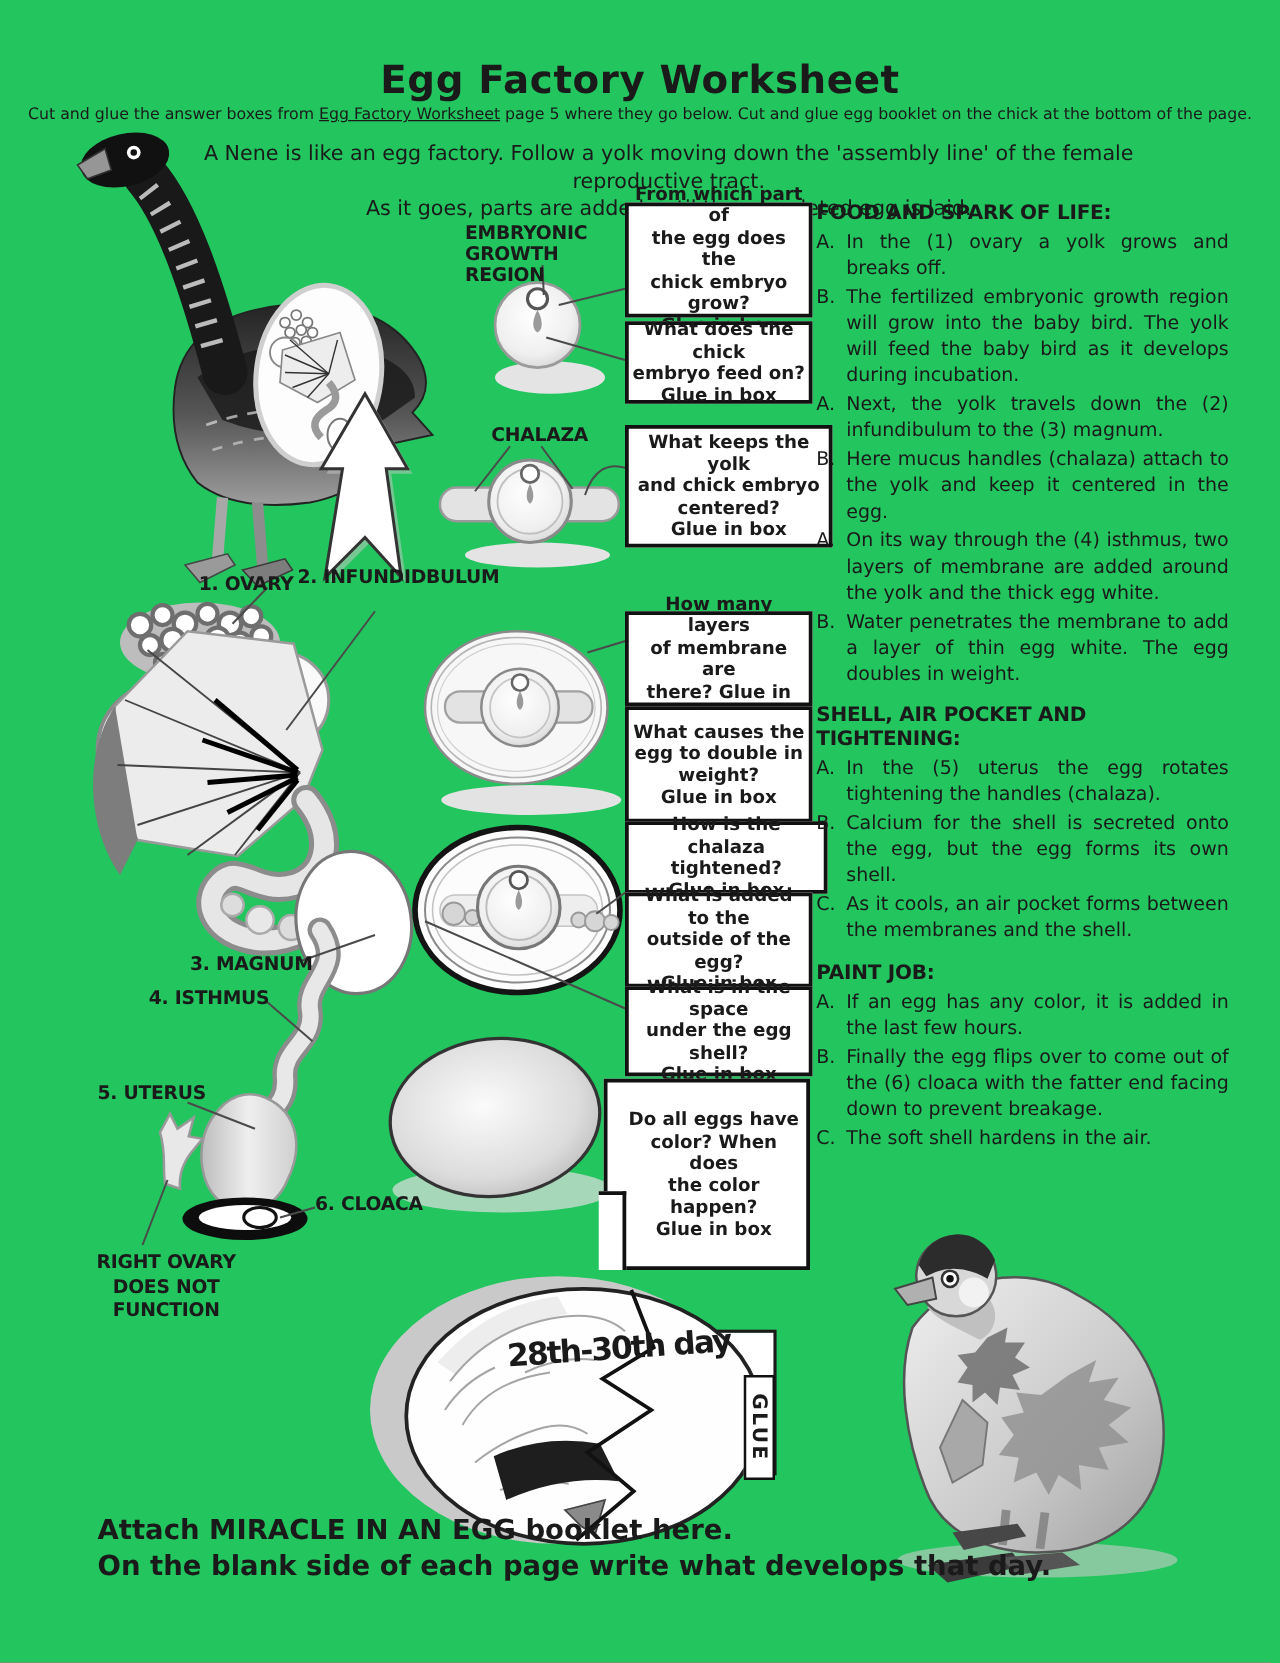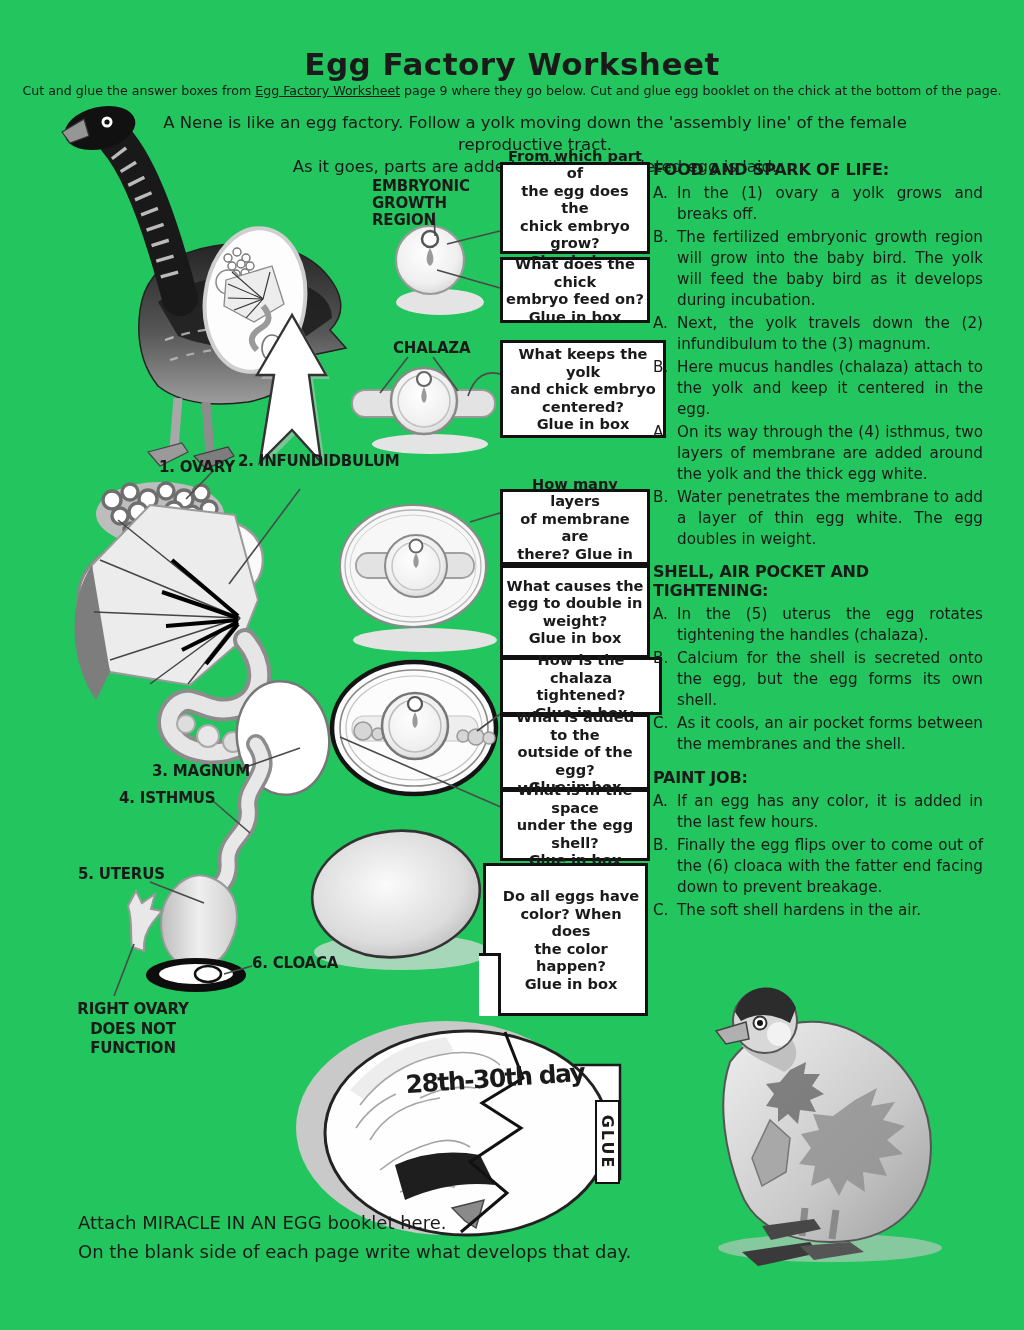--- a/index.html
+++ b/index.html
@@ -33,21 +33,21 @@
     box-sizing:border-box;background:#fff;border-top:3px solid #111;border-right:3px solid #111;
   }
   .right-col{left:653px;top:160px;width:330px;}
   .right-col h3{
     margin:13px 0 4px 0;text-align:left;font-size:16px;font-weight:800;letter-spacing:-.2px;
   }
   .right-col h3:first-child{margin-top:0;}
   .item{display:flex;font-size:15.2px;line-height:1.38;margin:2px 0;}
   .item .ltr{width:24px;flex:0 0 24px;font-weight:500;}
   .item .txt{flex:1;text-align:justify;font-weight:500;}
-  .footer-line{font-size:18px;font-weight:400;}
+  .footer-line{font-size:22px;font-weight:700;}
   .day-caption{
     left:400px;top:1064px;width:190px;text-align:center;
     font-size:25px;font-weight:600;letter-spacing:-1.5px;
     transform:rotate(-4deg);
   }
   .glue-text{
     left:620px;top:1100px;width:84px;box-sizing:border-box;
     transform:rotate(90deg);transform-origin:0 0;
     border:2px solid #111;background:#fff;text-align:center;
     font-size:16px;font-weight:700;letter-spacing:2px;padding:1px 2px;
@@ -291,21 +291,21 @@
       <line x1="213" y1="801" x2="250" y2="833"></line>
       <line x1="150" y1="882" x2="204" y2="903"></line>
       <line x1="252" y1="966" x2="224" y2="974"></line>
       <line x1="114" y1="996" x2="134" y2="944"></line>
     </g>
   </svg>
 
   <div class="abs title">Egg Factory Worksheet</div>
 
   <div class="abs subtitle">
-    <span>Cut and glue the answer boxes from </span><span class="u">Egg Factory Worksheet</span><span> page 9 where they go below.  Cut and glue egg booklet on the chick at the bottom of the page.</span>
+    <span>Cut and glue the answer boxes from </span><span class="u">Egg Factory Worksheet</span><span> page 5 where they go below.  Cut and glue egg booklet on the chick at the bottom of the page.</span>
   </div>
 
   <div class="abs intro">
     <div>A Nene is like an egg factory. Follow a yolk moving down the 'assembly line' of the female reproductive tract.</div>
     <div>As it goes, parts are added until the completed egg is laid.</div>
   </div>
 
   <div class="abs dlabel pre" style="left:372px;top:178px;width:122px;">EMBRYONIC
 GROWTH REGION</div>
   <div class="abs dlabel" style="left:393px;top:340px;">CHALAZA</div>

